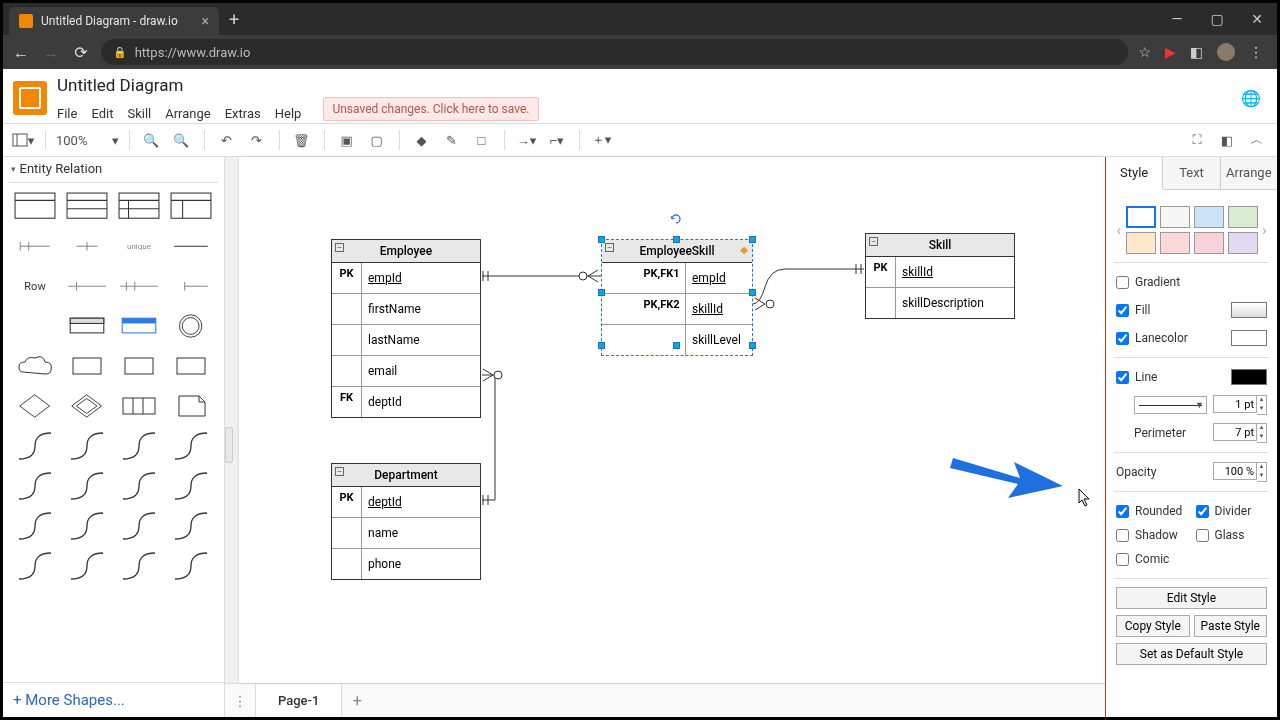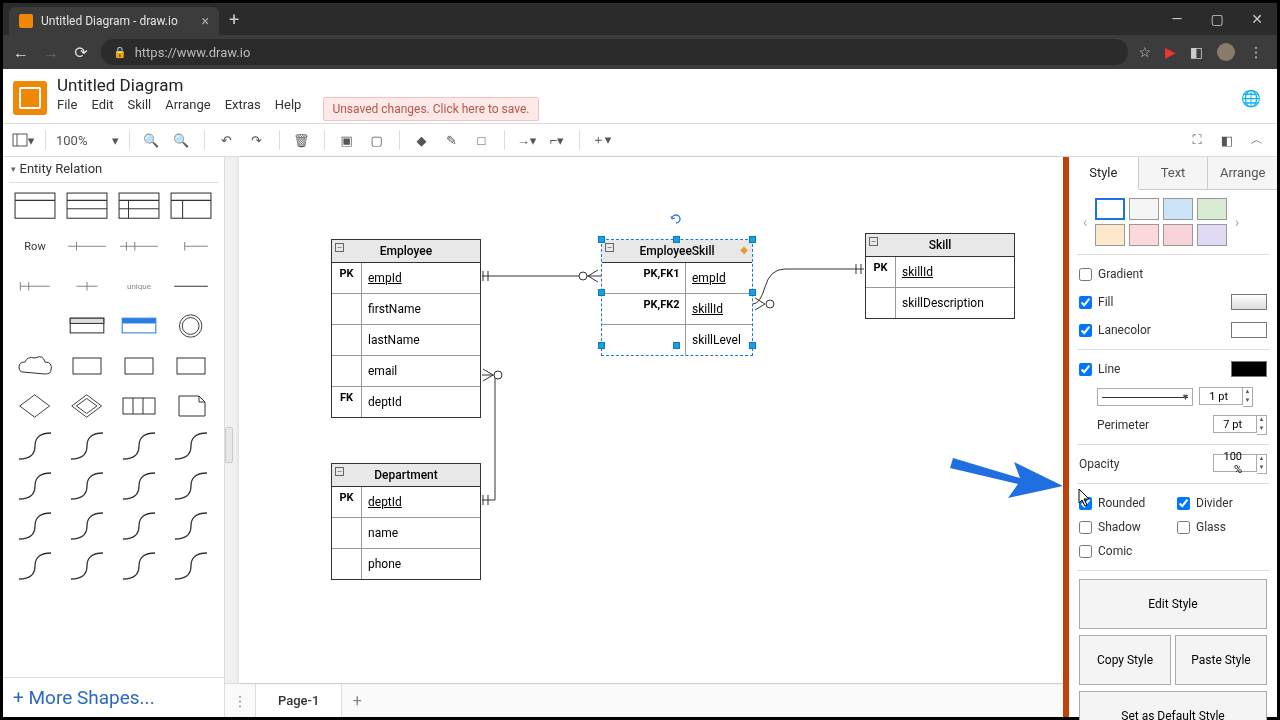--- a/index.html
+++ b/index.html
@@ -23,21 +23,21 @@
 .ext .star { color: #ccc; }
 .ext .yt { color: #e33; }
 .ext .avatar { width: 18px; height: 18px; background: #8a7a6a; border-radius: 50%; }
 
 
 .app-header { display: flex; align-items: center; padding: 6px 10px 2px 10px; gap: 10px; }
 .app-logo { width: 34px; height: 34px; background: #f08705; border-radius: 3px; position: relative; }
 .app-logo::after { content:""; position:absolute; inset:6px; border:2px solid #fff; border-radius:2px;}
 .app-titlewrap { display: flex; flex-direction: column; }
 .app-title { font-size: 17px; color: #222; }
-.menubar { display: flex; gap: 14px; font-size: 13px; color: #333; margin-top: 2px; align-items:flex-start;}
+.menubar { display: flex; gap: 14px; font-size: 13px; color: #333; margin-top: 2px; align-items:flex-end;}
 .menubar span { cursor: pointer; }
 .unsaved { margin-left: 8px; background: #fde9e7; border: 1px solid #f3c2bd; color: #b85548; font-size: 12px; padding: 4px 8px; border-radius: 2px; }
 .globe { margin-left: auto; color: #888; font-size: 16px; margin-right:6px;}
 
 
 .toolbar { height: 34px; border-top: 1px solid #ddd; border-bottom: 1px solid #ddd; display: flex; align-items: center; padding: 0 8px; gap: 6px; color: #555; font-size: 13px; }
 .toolbar .tbtn { width: 24px; height: 24px; display: flex; align-items: center; justify-content: center; cursor: pointer; }
 .toolbar .sep { width: 1px; height: 20px; background: #ddd; margin: 0 4px; }
 .toolbar .zoom { width: 50px; }
 .toolbar .right { margin-left: auto; display: flex; gap: 6px; }
@@ -49,21 +49,21 @@
 
 .palette { width: 222px; border-right: 1px solid #ddd; display: flex; flex-direction: column; }
 .palette-head { padding: 4px 8px; font-size: 13px; color: #333; display:flex; align-items:center; }
 .palette-head::before { content:"▾"; font-size:9px; margin-right:4px; color:#666;}
 .divider-thin { height:1px; background:#ddd; margin:2px 6px;}
 .palette-grid { flex:1; padding: 6px; overflow:auto; }
 .palette-grid .prow { display: flex; gap: 8px; margin-bottom: 10px; justify-content:flex-start; padding-left:4px;}
 .pcell { width: 44px; height: 30px; display:flex; align-items:center; justify-content:center; }
 .pcell svg { max-width: 42px; max-height: 28px; }
 .pcell.tall svg { max-height: 34px; }
-.palette-foot { border-top: 1px solid #ddd; padding: 8px 10px; font-size: 19px; color: #2a6bbf; cursor:pointer; }
+.palette-foot { border-top: 1px solid #ddd; padding: 8px 10px; font-size: 15px; color: #2a6bbf; cursor:pointer; }
 .palette-foot::before { content:"+ "; }
 
 
 .canvas-wrap { flex: 1; position: relative; background: #f9f9f9; display:flex; flex-direction:column;}
 .canvas-main { flex:1; position:relative; background:#f0f0f0;}
 .paper { position:absolute; left:14px; top:0; right:0; bottom:0; background:#fff; box-shadow: 0 0 3px rgba(0,0,0,.15);}
 .collapse-handle { position:absolute; left:0px; top:270px; width:8px; height:36px; background:#e8e8e8; border:1px solid #ccc; border-radius:2px;}
 
 
 .erdtab { position: absolute; background: #fff; border: 1px solid #333; font-size: 12px; }
@@ -80,43 +80,43 @@
 .rothandle { position:absolute; width:12px; height:12px;  }
 .conn { position:absolute; pointer-events:none; }
 
 
 .pagesbar { height: 34px; border-top: 1px solid #ddd; display: flex; align-items: center; background:#fafafa;}
 .pagesbar .pctl { width: 30px; text-align: center; color: #888; font-size:14px;}
 .pagesbar .ptab { padding: 0 22px; height: 100%; display: flex; align-items: center; border-right: 1px solid #ddd; border-left:1px solid #ddd; background: #fff; font-size: 13px; font-weight:500; color:#333;}
 .pagesbar .padd { width: 30px; text-align:center; color:#888; font-size:16px;}
 
 
-.stylepanel { width: 214px; border-left: 6px solid #c2410c; display: flex; flex-direction: column; font-size: 12px; background:#fff;}
+.stylepanel { width: 172px; border-left: 1px solid #c2410c; display: flex; flex-direction: column; font-size: 12px; background:#fff;gap:8px;}
 .sp-tabs { display: flex; border-bottom: 1px solid #ccc; }
 .sp-tab { flex: 1; text-align: center; padding: 8px 4px; font-size: 13px; color: #555; border-right:1px solid #ccc; background:#f5f5f5; cursor:pointer;}
 .sp-tab:last-child{border-right:none;}
 .sp-tab.active { background: #fff; border-bottom:2px solid #fff; margin-bottom:-1px; color:#222;}
 .sp-body { padding: 8px 10px; display:flex; flex-direction:column; gap:6px; }
 .swatchrow { display:flex; align-items:center; gap:4px; }
 .chev { color:#aaa; font-size:14px; width:12px; text-align:center;}
 .swatches { display:grid; grid-template-columns: repeat(4, 30px); gap:4px; }
 .sw { width:30px; height:22px; border:1px solid #999; }
 .sw.on { border:2px solid #1a73e8; }
 .proprow { display:flex; align-items:center; gap:6px; min-height:22px;}
 .proprow label { flex:1; color:#333;}
 .proprow input[type=checkbox]{ width:13px; height:13px;}
 .colorbtn { width:36px; height:16px; border:1px solid #777; }
-.numfield { width:44px; height:18px; border:1px solid #aaa; font-size:11px; text-align:right; padding-right:14px; display:flex; align-items:center; justify-content:flex-end;}
+.numfield { width:44px; height:18px; border:1px solid #aaa; font-size:11px; text-align:right; padding-right:2px; display:flex; align-items:center; justify-content:flex-end;}
 .spin { width:10px; display:flex; flex-direction:column; font-size:6px; line-height:6px; color:#555; border:1px solid #aaa; border-left:none;}
 .spin span{height:9px; text-align:center;}
 .styleline { width:96px; height:18px; border:1px solid #aaa; display:flex; align-items:center; padding:0 4px; position:relative;}
 .styleline::after{content:""; flex:1; border-top:1px solid #333;}
 .styleline .dd{position:absolute; right:2px; font-size:9px; color:#555;}
 .twocol { display:grid; grid-template-columns: 1fr 1fr; gap:2px 8px;}
-.btn { border:1px solid #aaa; background:#f4f4f4; text-align:center; padding:17px 4px; font-size:12px; cursor:pointer;}
+.btn { border:1px solid #aaa; background:#f4f4f4; text-align:center; padding:3px 4px; font-size:12px; cursor:pointer;}
 .hr { height:1px; background:#ddd; margin:2px -2px;}
 .propsect { background:#eee; border:1px solid #ccc; display:flex; padding:4px 6px; font-size:12px; color:#444;}
 .propsect span:first-child{flex:0 0 45%;}
 .propsect::before{content:"▸ "; font-size:9px; color:#666; margin-right:2px;}
 
 
 .bigarrow { position:absolute; pointer-events:none; }
 
 .cursor-arrow { position:absolute; width:14px; height:20px; }
 </style>
@@ -239,59 +239,59 @@
             </div>
           <div class="pcell">
               <svg viewBox="0 0 40 26">
                 <rect x="1" y="1" width="38" height="24" fill="#fff" stroke="#333"></rect>
                 <line x1="1" y1="8" x2="39" y2="8" stroke="#333"></line>
                 <line x1="12" y1="8" x2="12" y2="25" stroke="#333"></line>
               </svg>
             </div>
         </div>
         <div class="prow">
+          <div class="pcell">
+              <svg viewBox="0 0 40 10">
+                <line x1="6" y1="5" x2="34" y2="5" stroke="#888"></line>
+                <line x1="6" y1="1" x2="6" y2="9" stroke="#888"></line>
+                <line x1="14" y1="1" x2="14" y2="9" stroke="#888"></line>
+              </svg>
+            </div>
+          <div class="pcell">
+              <svg viewBox="0 0 40 10">
+                <line x1="10" y1="5" x2="30" y2="5" stroke="#888"></line>
+                <line x1="20" y1="1" x2="20" y2="9" stroke="#888"></line>
+              </svg>
+            </div>
+          <div class="pcell" style="font-size:8px;color:#888;">unique</div>
+          <div class="pcell">
+              <svg viewBox="0 0 40 10">
+                <line x1="4" y1="5" x2="36" y2="5" stroke="#333"></line>
+              </svg>
+            </div>
+        </div>
+        <div class="prow">
           <div class="pcell" style="font-size:11px;color:#333;">Row</div>
           <div class="pcell">
               <svg viewBox="0 0 40 10">
                 <line x1="2" y1="5" x2="38" y2="5" stroke="#888"></line>
                 <line x1="10" y1="1" x2="10" y2="9" stroke="#888"></line>
               </svg>
             </div>
           <div class="pcell">
               <svg viewBox="0 0 40 10">
                 <line x1="2" y1="5" x2="38" y2="5" stroke="#888"></line>
                 <line x1="8" y1="1" x2="8" y2="9" stroke="#888"></line>
                 <line x1="16" y1="1" x2="16" y2="9" stroke="#888"></line>
               </svg>
             </div>
           <div class="pcell">
               <svg viewBox="0 0 40 10">
                 <line x1="14" y1="1" x2="14" y2="9" stroke="#888"></line>
                 <line x1="14" y1="5" x2="36" y2="5" stroke="#888"></line>
-              </svg>
-            </div>
-        </div>
-        <div class="prow">
-          <div class="pcell">
-              <svg viewBox="0 0 40 10">
-                <line x1="6" y1="5" x2="34" y2="5" stroke="#888"></line>
-                <line x1="6" y1="1" x2="6" y2="9" stroke="#888"></line>
-                <line x1="14" y1="1" x2="14" y2="9" stroke="#888"></line>
-              </svg>
-            </div>
-          <div class="pcell">
-              <svg viewBox="0 0 40 10">
-                <line x1="10" y1="5" x2="30" y2="5" stroke="#888"></line>
-                <line x1="20" y1="1" x2="20" y2="9" stroke="#888"></line>
-              </svg>
-            </div>
-          <div class="pcell" style="font-size:8px;color:#888;">unique</div>
-          <div class="pcell">
-              <svg viewBox="0 0 40 10">
-                <line x1="4" y1="5" x2="36" y2="5" stroke="#333"></line>
               </svg>
             </div>
         </div>
         <div class="prow">
           <div class="pcell"></div>
           <div class="pcell">
               <svg viewBox="0 0 40 22">
                 <rect x="4" y="4" width="32" height="14" fill="#fff" stroke="#333"></rect>
                 <rect x="4" y="4" width="32" height="5" fill="#ddd" stroke="#333"></rect>
               </svg>

